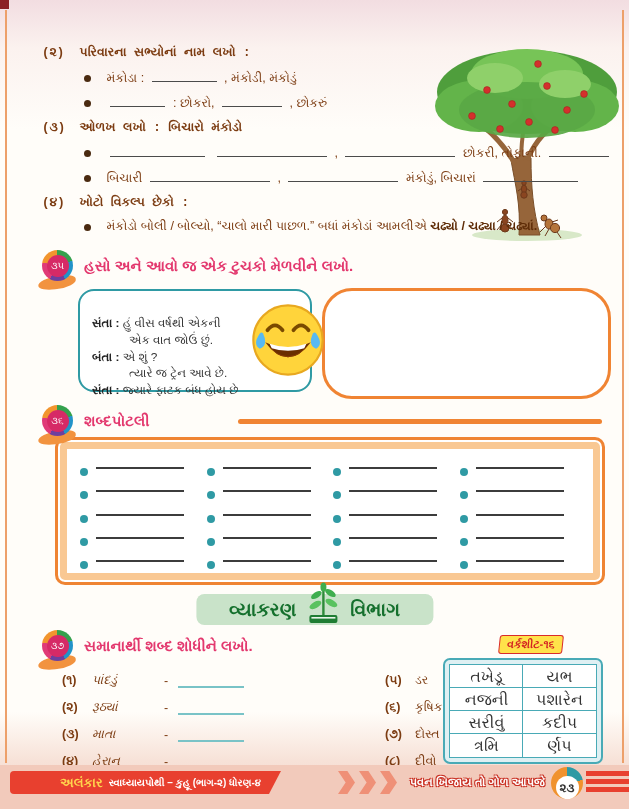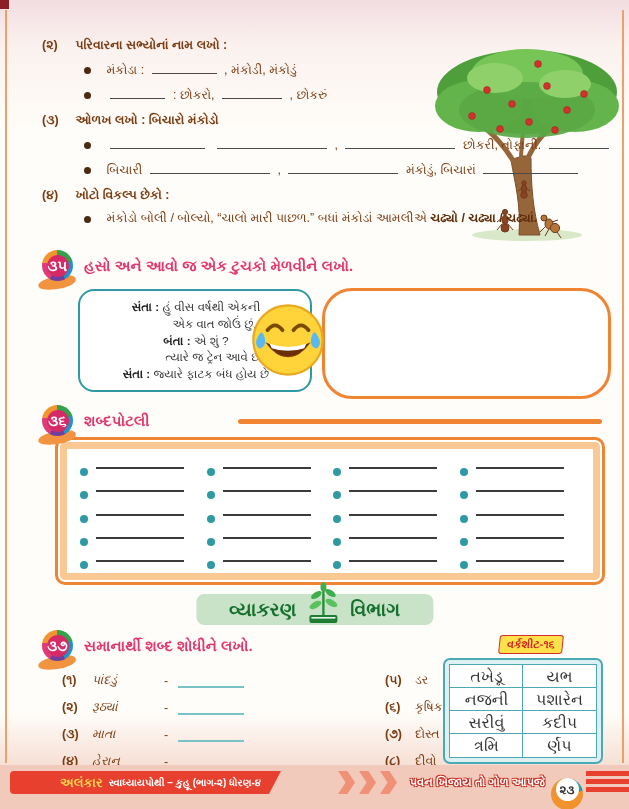--- a/index.html
+++ b/index.html
@@ -6,46 +6,46 @@
   .page{position:relative;width:629px;height:809px;margin:0 auto;overflow:hidden;
     background:linear-gradient(180deg,#f2dde1 0%,#fbf2ef 6%,#fffdf9 16%,#fffdf9 88%,#f7e2d8 94%,#f3d2c4 100%);
     font-family:"Liberation Sans","DejaVu Sans",sans-serif;color:#7c3c12;}
   .edge{position:absolute;top:10px;bottom:46px;width:2px;background:#eda06a;}
   .edge.l{left:5px}.edge.r{right:5px}
   .corner-sq{position:absolute;left:0;top:0;width:9px;height:9px;background:#8c1f26;}
 
   
   .qblock{position:absolute;left:42px;top:38px;width:566px;z-index:2;font-size:12.5px;line-height:1.25;}
   .qrow{margin-bottom:7px;white-space:nowrap;}
-  .qtitle{font-weight:bold;margin-top:0;margin-bottom:8px;}
+  .qtitle{font-weight:bold;margin-top:8px;margin-bottom:8px;font-family:Liberation Mono, monospace;}
   .qnum{font-weight:bold;display:inline-block;width:30px;}
   .bullet-row{padding-left:42px;margin-bottom:9px;}
   .bdot{display:inline-block;width:7px;height:7px;border-radius:50%;background:#4a2a10;margin-right:12px;vertical-align:middle;}
   .ln{display:inline-block;border-bottom:1.6px solid #4b4b4b;height:11px;vertical-align:baseline;margin:0 4px;}
   .w55{width:55px}.w60{width:60px}.w65{width:65px}.w95{width:95px}.w110{width:110px}.w120{width:120px}
   .bold-choice{font-weight:bold;color:#5f2d08;}
 
   
   .tree{position:absolute;right:2px;top:34px;z-index:1;}
 
   
   .sec{position:absolute;display:flex;align-items:center;gap:11px;z-index:3;}
   .badge{position:relative;width:31px;height:31px;flex:0 0 31px;}
   .badge .ring{position:absolute;inset:0;border-radius:50%;
     background:conic-gradient(#34a14d 0 20%,#2293c9 20% 42%,#6e3f9e 42% 58%,#e03a78 58% 78%,#f2952e 78% 100%);
     display:flex;align-items:center;justify-content:center;}
-  .badge .inner{width:22px;height:22px;border-radius:50%;background:#d62a66;color:#fff;font-weight:bold;
-    font-size:15px;display:flex;align-items:center;justify-content:center;}
+  .badge .inner{width:22px;height:22px;border-radius:50%;background:#d62a66;color:#fff;font-weight:normal;
+    font-size:10px;display:flex;align-items:center;justify-content:center;}
   .badge .splash{position:absolute;left:-4px;bottom:-8px;width:38px;height:13px;background:#f2933f;
     border-radius:60% 40% 55% 45%;transform:rotate(-8deg);z-index:-1;}
   .sec-title{font-weight:bold;font-size:15px;color:#e3386e;}
 
   
   .joke-box{position:absolute;left:78px;top:289px;width:234px;height:103px;border:2.5px solid #2f9aa4;
-    border-radius:16px;background:#fff;z-index:2;padding:8px 10px 6px 12px;box-sizing:border-box;text-align:center;}
+    border-radius:16px;background:#fff;z-index:2;padding:24px 10px 6px 12px;box-sizing:border-box;}
   .joke-line{font-size:11.8px;color:#333;line-height:1.42;white-space:nowrap;}
   .joke-line .joke-sp{font-weight:bold;color:#222;}
   .joke-line.cont{padding-left:37px;}
   .emoji-wrap{position:absolute;left:249px;top:301px;width:78px;height:78px;z-index:4;}
   .write-box{position:absolute;left:322px;top:288px;width:283px;height:105px;border:3px solid #f08433;
     border-radius:30px;background:#fff;z-index:1;}
 
   
   .deco-line{position:absolute;left:238px;top:419px;width:364px;height:5px;background:#f08433;border-radius:3px;}
   .bag-box{position:absolute;left:55px;top:437px;width:550px;height:148px;border:3px solid #ef8433;border-radius:10px;
@@ -86,22 +86,22 @@
   .footer{position:absolute;left:0;right:0;bottom:0;height:44px;background:#f2cabb;z-index:5;}
   .f-banner{position:absolute;left:10px;top:6px;height:23px;background:#e8402f;border-radius:4px 0 0 4px;
     clip-path:polygon(0 0,100% 0,calc(100% - 12px) 100%,0 100%);display:flex;align-items:center;gap:6px;
     padding:0 20px 0 14px;white-space:nowrap;}
   .f-brand{color:#ffd34d;font-weight:bold;font-size:13px;margin-left:36px;}
   .f-book{color:#fff;font-size:10px;font-weight:bold;}
   .chevrons{position:absolute;left:338px;top:6px;display:flex;gap:4px;}
   .chev{width:17px;height:23px;background:#ef9077;clip-path:polygon(0 0,55% 0,100% 50%,55% 100%,0 100%,45% 50%);}
   .f-phrase{position:absolute;right:84px;top:11px;color:#fff;font-weight:bold;font-size:11.5px;white-space:nowrap;
     text-shadow:1px 1px 0 #c92f22,-1px 1px 0 #c92f22,1px -1px 0 #c92f22,-1px -1px 0 #c92f22;}
-  .f-page{position:absolute;left:551px;top:13px;width:32px;height:32px;border-radius:50%;
-    background:conic-gradient(#2f9aa4 0 22%,#f0922e 22% 100%);display:flex;align-items:flex-start;justify-content:center;}
+  .f-page{position:absolute;left:551px;top:2px;width:32px;height:32px;border-radius:50%;
+    background:conic-gradient(#2f9aa4 0 22%,#f0922e 22% 100%);display:flex;align-items:flex-end;justify-content:center;}
   .f-page .pin{width:23px;height:23px;border-radius:50%;background:#fff;color:#333;font-weight:bold;font-size:12px;
     display:flex;align-items:center;justify-content:center;}
   .f-bars{position:absolute;left:586px;right:0;top:6px;}
   .f-bars div{height:5px;background:#e8402f;margin-bottom:3px;}
 </style>
 </head>
 <body>
 
 <div class="page">
   <div class="edge l"></div>

